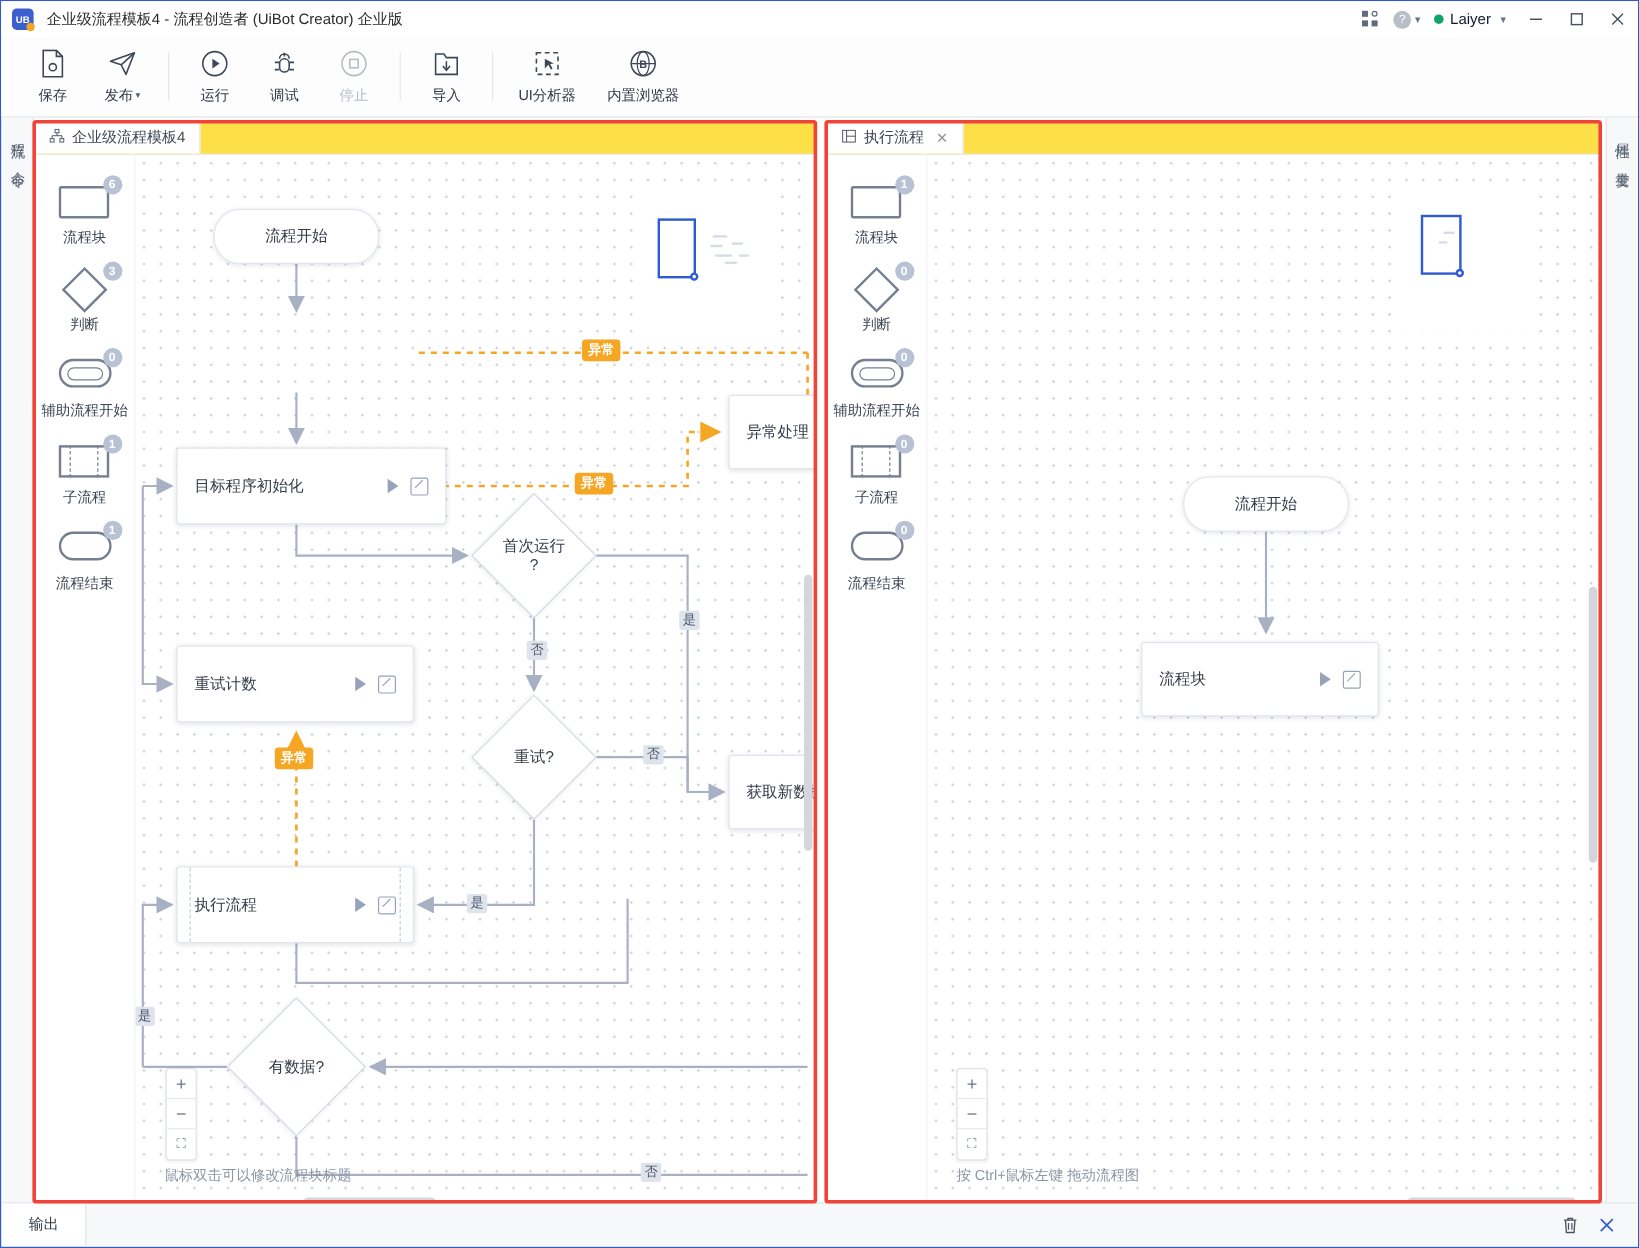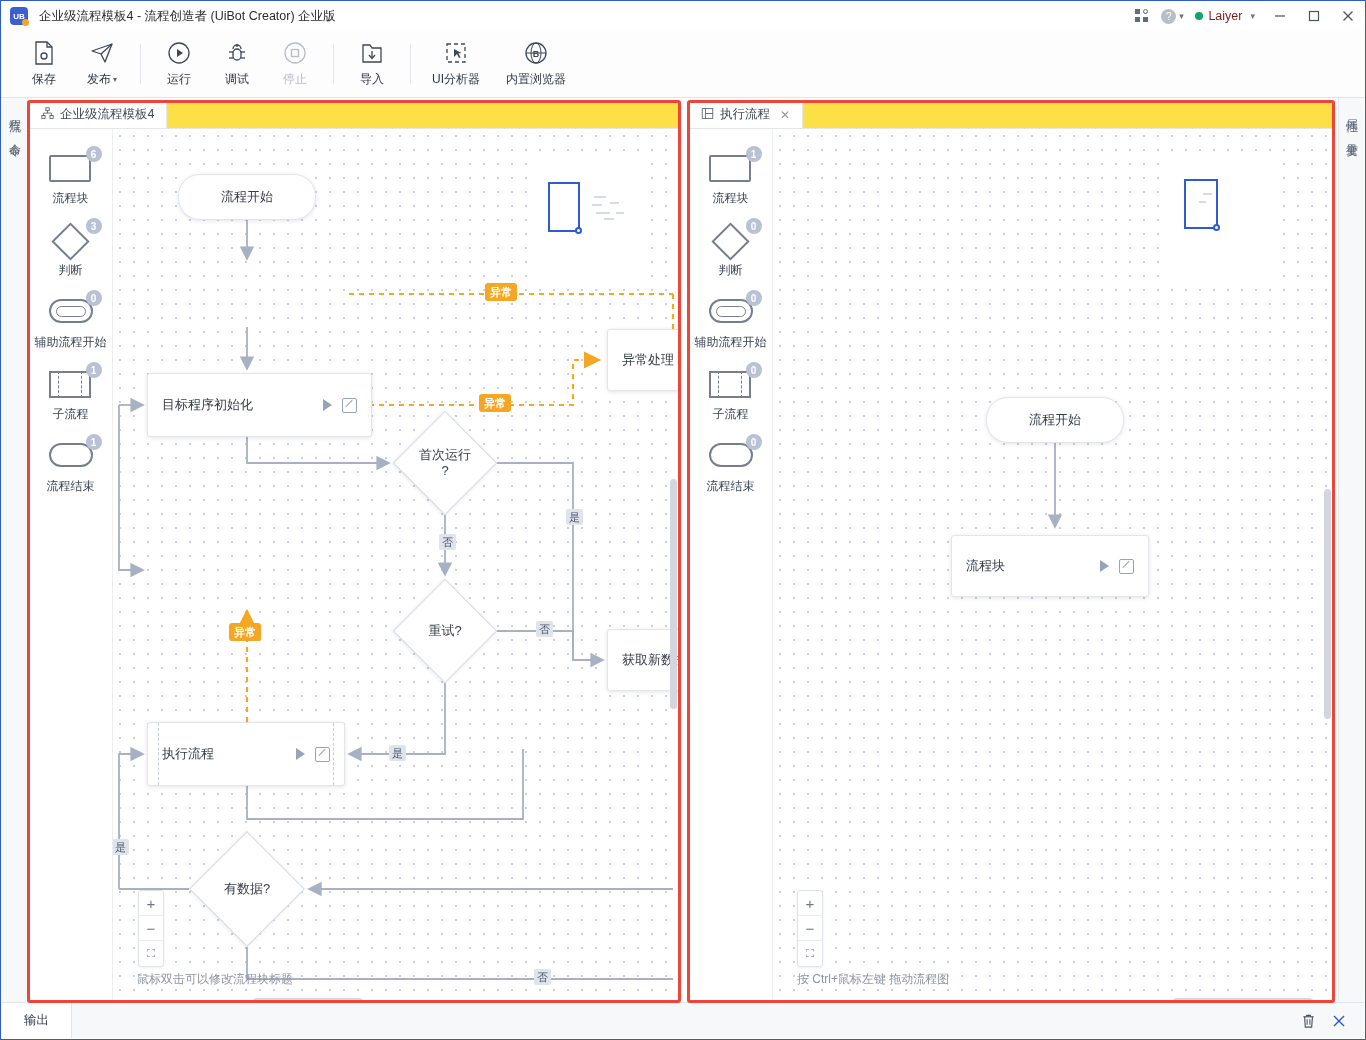--- a/index.html
+++ b/index.html
@@ -51,21 +51,21 @@
   .grid-icon i:nth-child(2){ left:8px; top:0; background:none; border:1.4px solid #5f6b7f; width:5px;height:5px;border-radius:50%; }
   .grid-icon i:nth-child(3){ left:0; top:8px; }
   .grid-icon i:nth-child(4){ left:8px; top:8px; }
   .help-circle {
     width: 15px; height: 15px; border-radius: 50%; background: #b9bfc9;
     color: #fff; font-size: 10px; display: flex; align-items: center; justify-content: center;
   }
   .chev { font-size: 9px; color: #6a7382; margin-left: 3px; }
   .user-area { display: flex; align-items: center; gap: 5px; padding: 0 8px; }
   .user-dot { width: 8px; height: 8px; border-radius: 50%; background: #12a56a; }
-  .user-name { font-size: 12.5px; color: #7f1d1d; }
+  .user-name { font-size: 12.5px; color: #0f172a; }
   .win-btn {
     width: 34px; height: 30px; display: flex; align-items: center; justify-content: center;
     color: #4a5260; font-size: 13px;
   }
   .win-btn svg { display: block; }
 
   
   .toolbar {
     position: absolute; left: 0; top: 30px; width: 1364px; height: 67px;
     background: #fdfdfd; border-bottom: 1px solid #e2e5ea;
@@ -524,20 +524,27 @@
 
 
         <div class="node block" style="left:34px; top:244px; width:225px; height:64px;">
           <span class="nm">目标程序初始化</span>
           <span class="acts">
             <span class="act-run"></span>
             <span class="act-edit"></span>
           </span>
         </div>
 
+        <div class="node block" style="left:34px; top:409px; width:198px; height:64px;">
+          <span class="nm">重试计数</span>
+          <span class="acts">
+            <span class="act-run"></span>
+            <span class="act-edit"></span>
+          </span>
+        </div>
 
         <div class="node block dashed-sides" style="left:34px; top:593px; width:198px; height:64px;">
           <span class="nm">执行流程</span>
           <span class="acts">
             <span class="act-run"></span>
             <span class="act-edit"></span>
           </span>
         </div>
 
         <div class="node block" style="left:494px; top:200px; width:130px; height:62px;">

